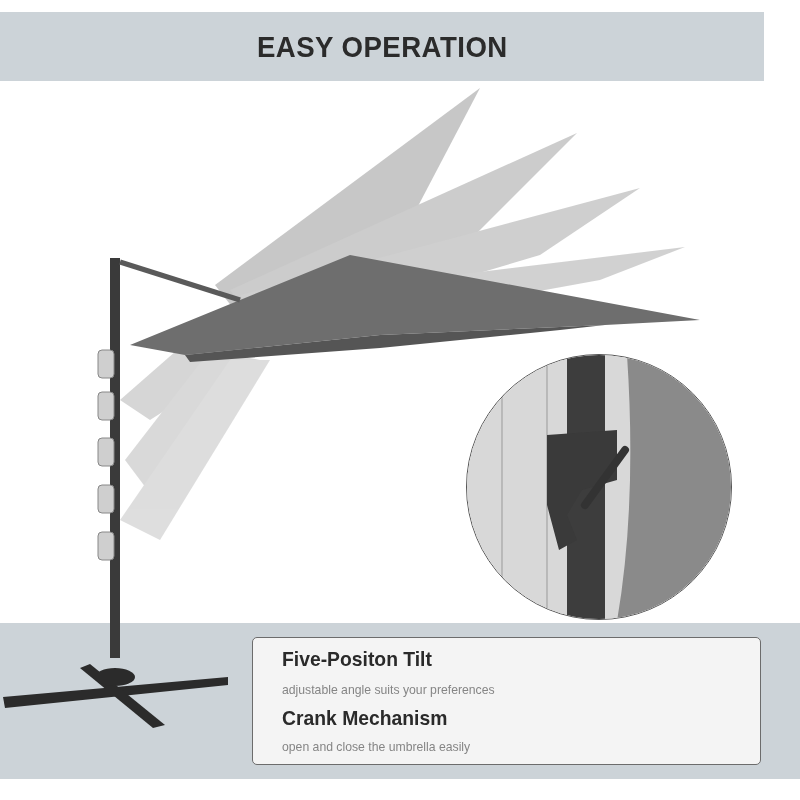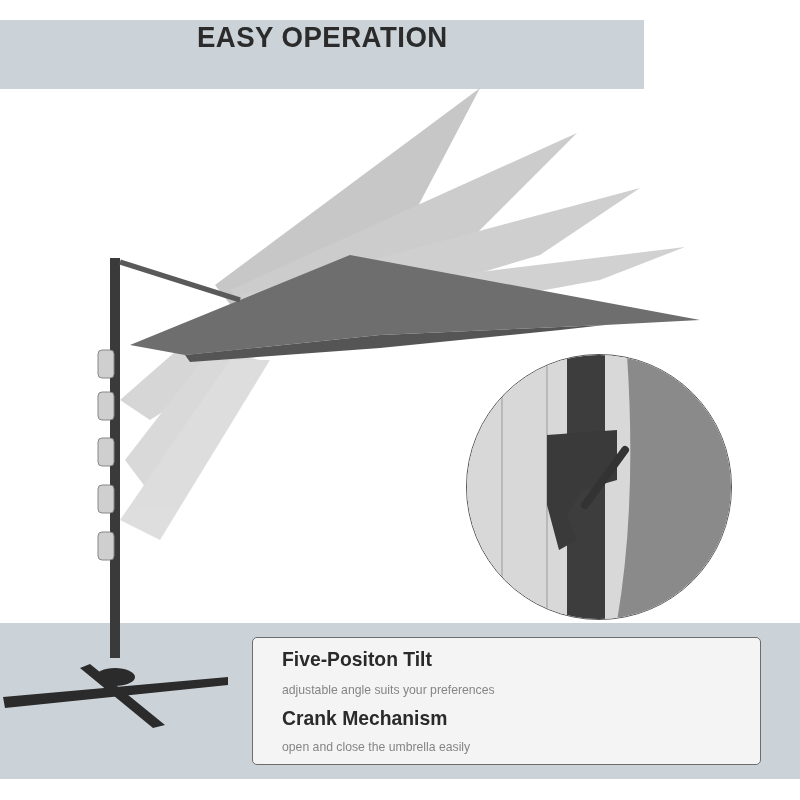--- a/index.html
+++ b/index.html
@@ -1,17 +1,17 @@
 <!DOCTYPE html>
 <html><head>
   <meta charset="utf-8">
   <style>
     html, body { margin:0; padding:0; }
     body { width:800px; height:800px; position:relative; overflow:hidden; background:#ffffff; font-family:"Liberation Sans", sans-serif; }
-    .title-band { position:absolute; left:0; top:20px; width:644px; height:69px; background:#ccd3d8; display:flex; justify-content:center; }
+    .title-band { position:absolute; left:0; top:12px; width:764px; height:69px; background:#ccd3d8; display:flex; align-items:center; justify-content:center; }
     .title-band h1 { margin:0; font-family:"Liberation Sans", sans-serif; font-weight:700; font-size:30px; letter-spacing:0.5px; color:#2b2b2b; transform:scaleX(0.92); }
     .bottom-band { position:absolute; left:0; top:623px; width:800px; height:156px; background:#ccd3d8; }
     .info-card { position:absolute; left:252px; top:637px; width:509px; height:128px; background:#f4f4f4; border:1px solid #6c6c6c; border-radius:5px; box-sizing:border-box;text-align:center; }
     .feat-title { position:absolute; left:29px; font-weight:700; font-size:21px; color:#2a2a2a; transform:scaleX(0.92); transform-origin:left; white-space:nowrap; }
     .feat-desc { position:absolute; left:29px; font-size:13px; color:#858585; white-space:nowrap; transform:scaleX(0.94); transform-origin:left; }
     .scene { position:absolute; left:0; top:0; width:800px; height:800px; }
     .detail-circle { position:absolute; left:466px; top:354px; width:266px; height:266px; border-radius:50%; overflow:hidden; border:1px solid #555; box-sizing:border-box; }
   </style>
 </head>
 <body>

